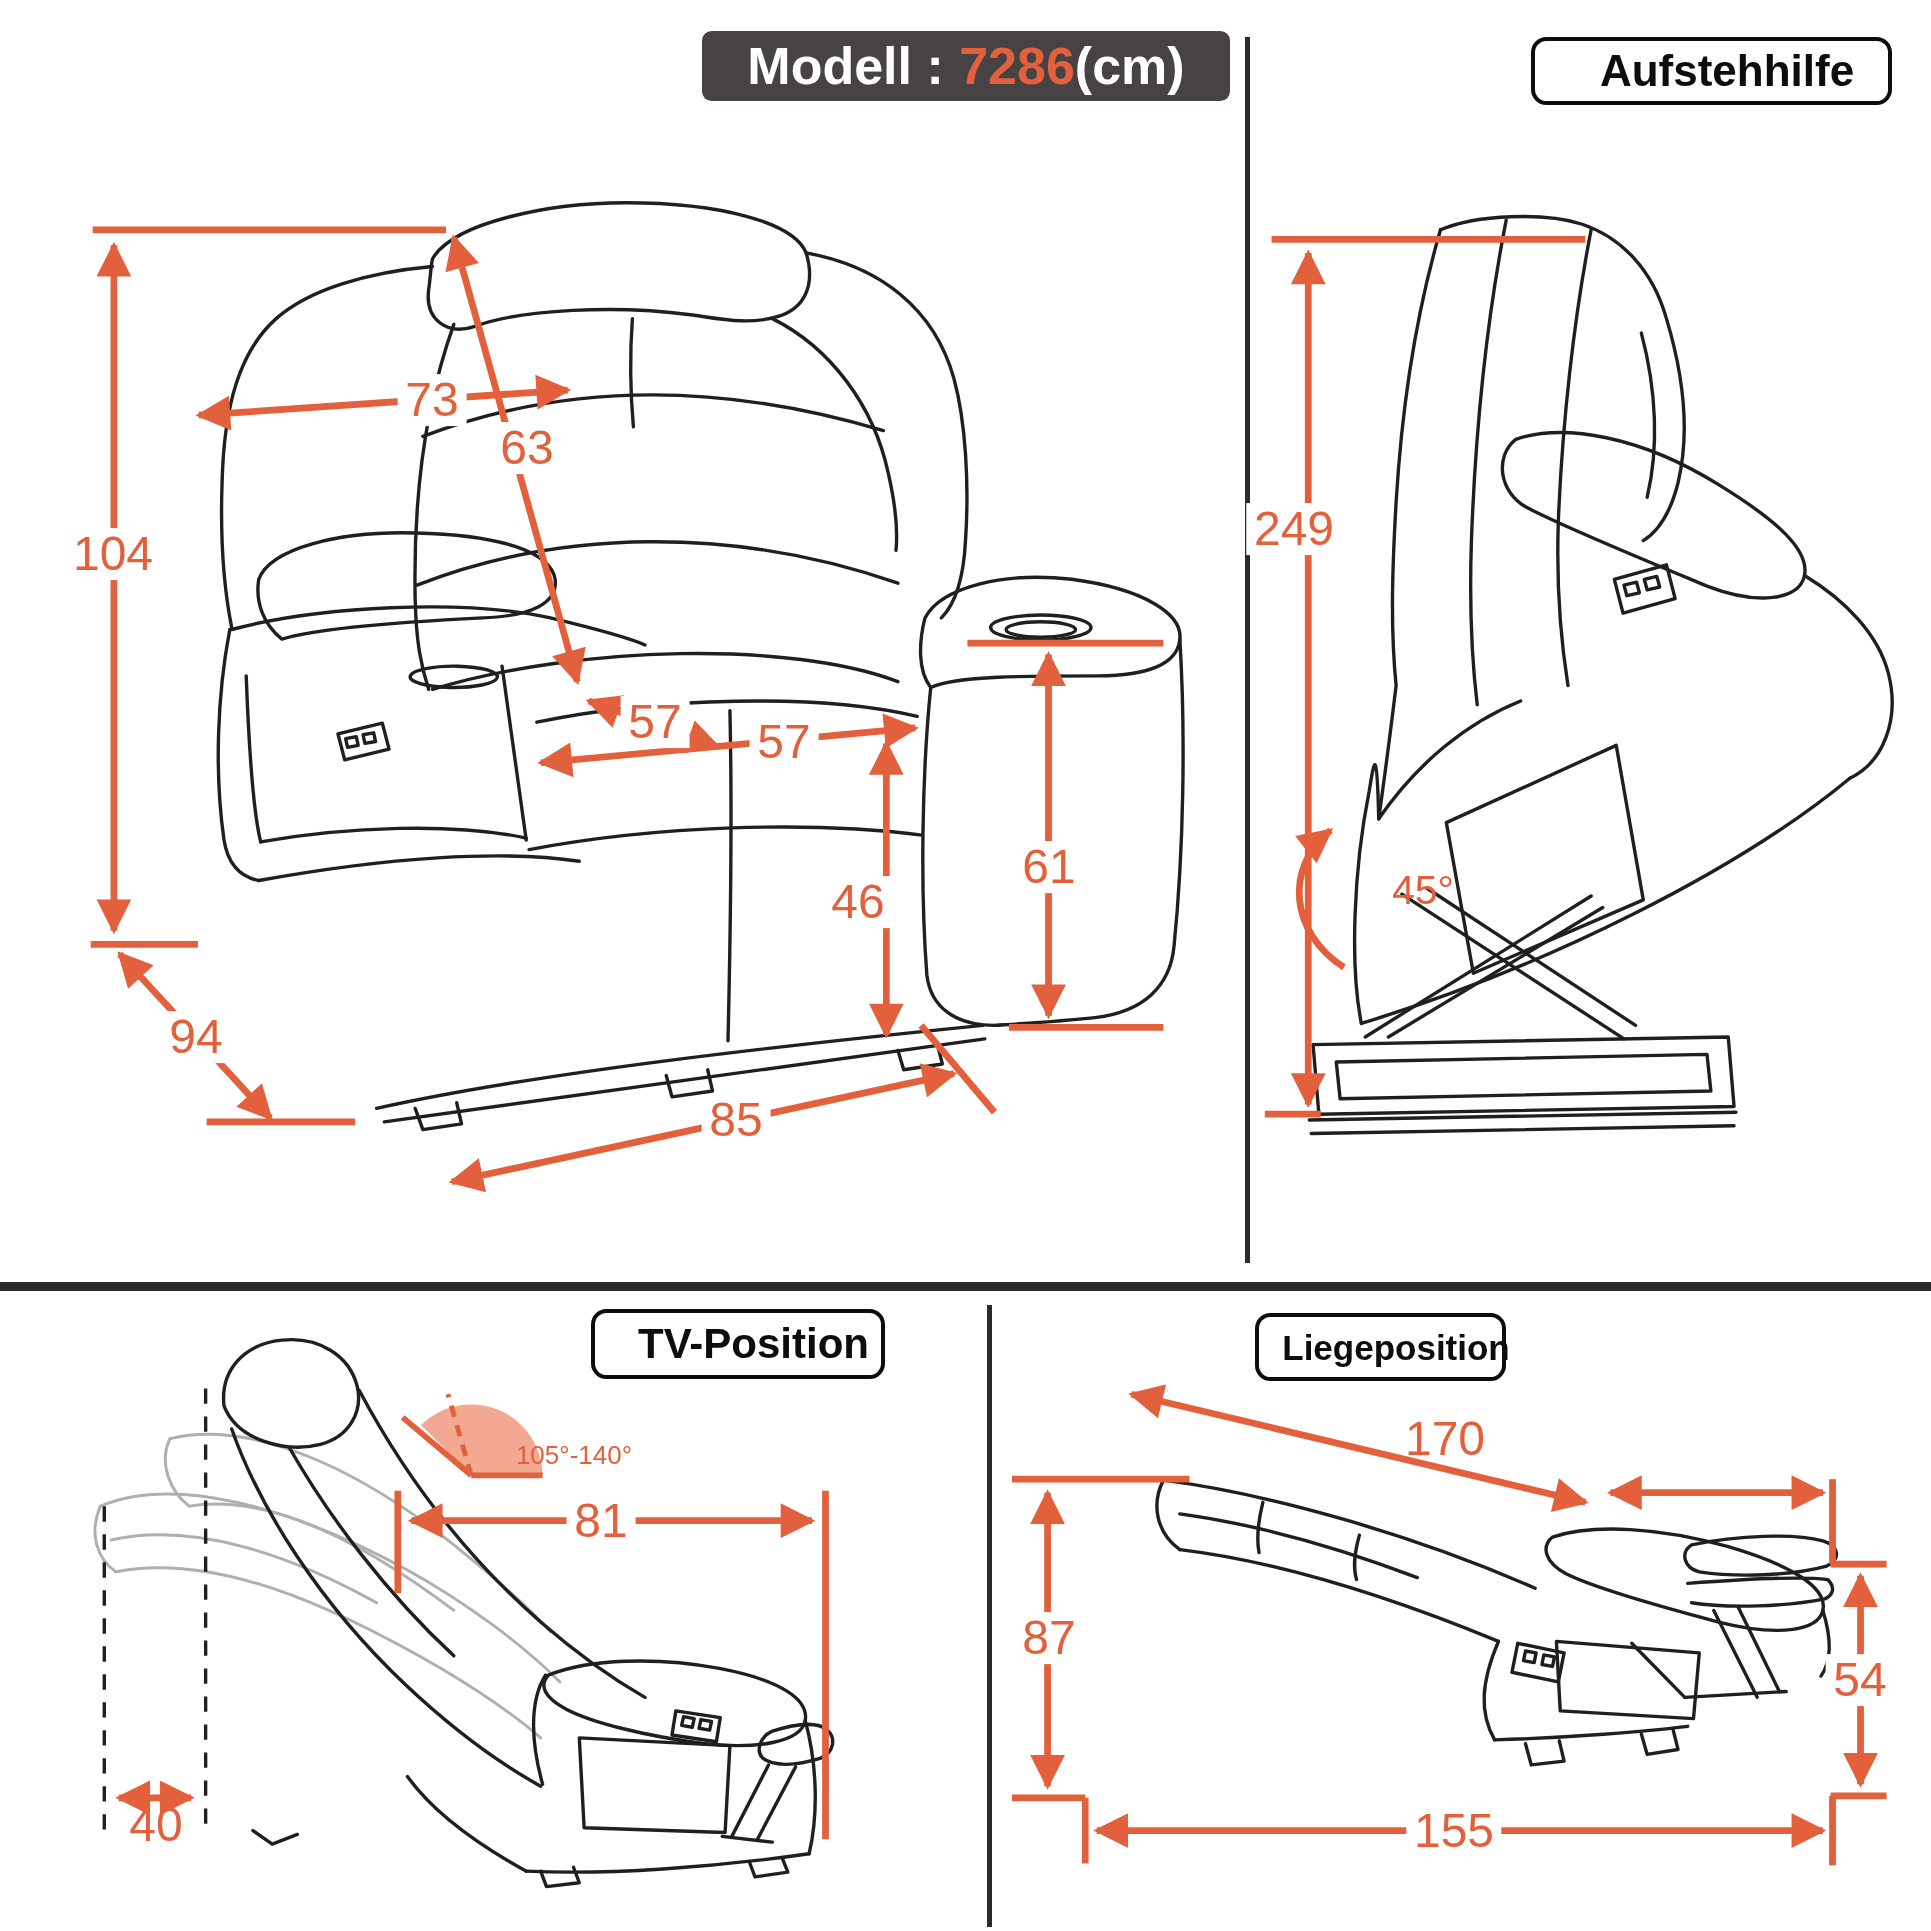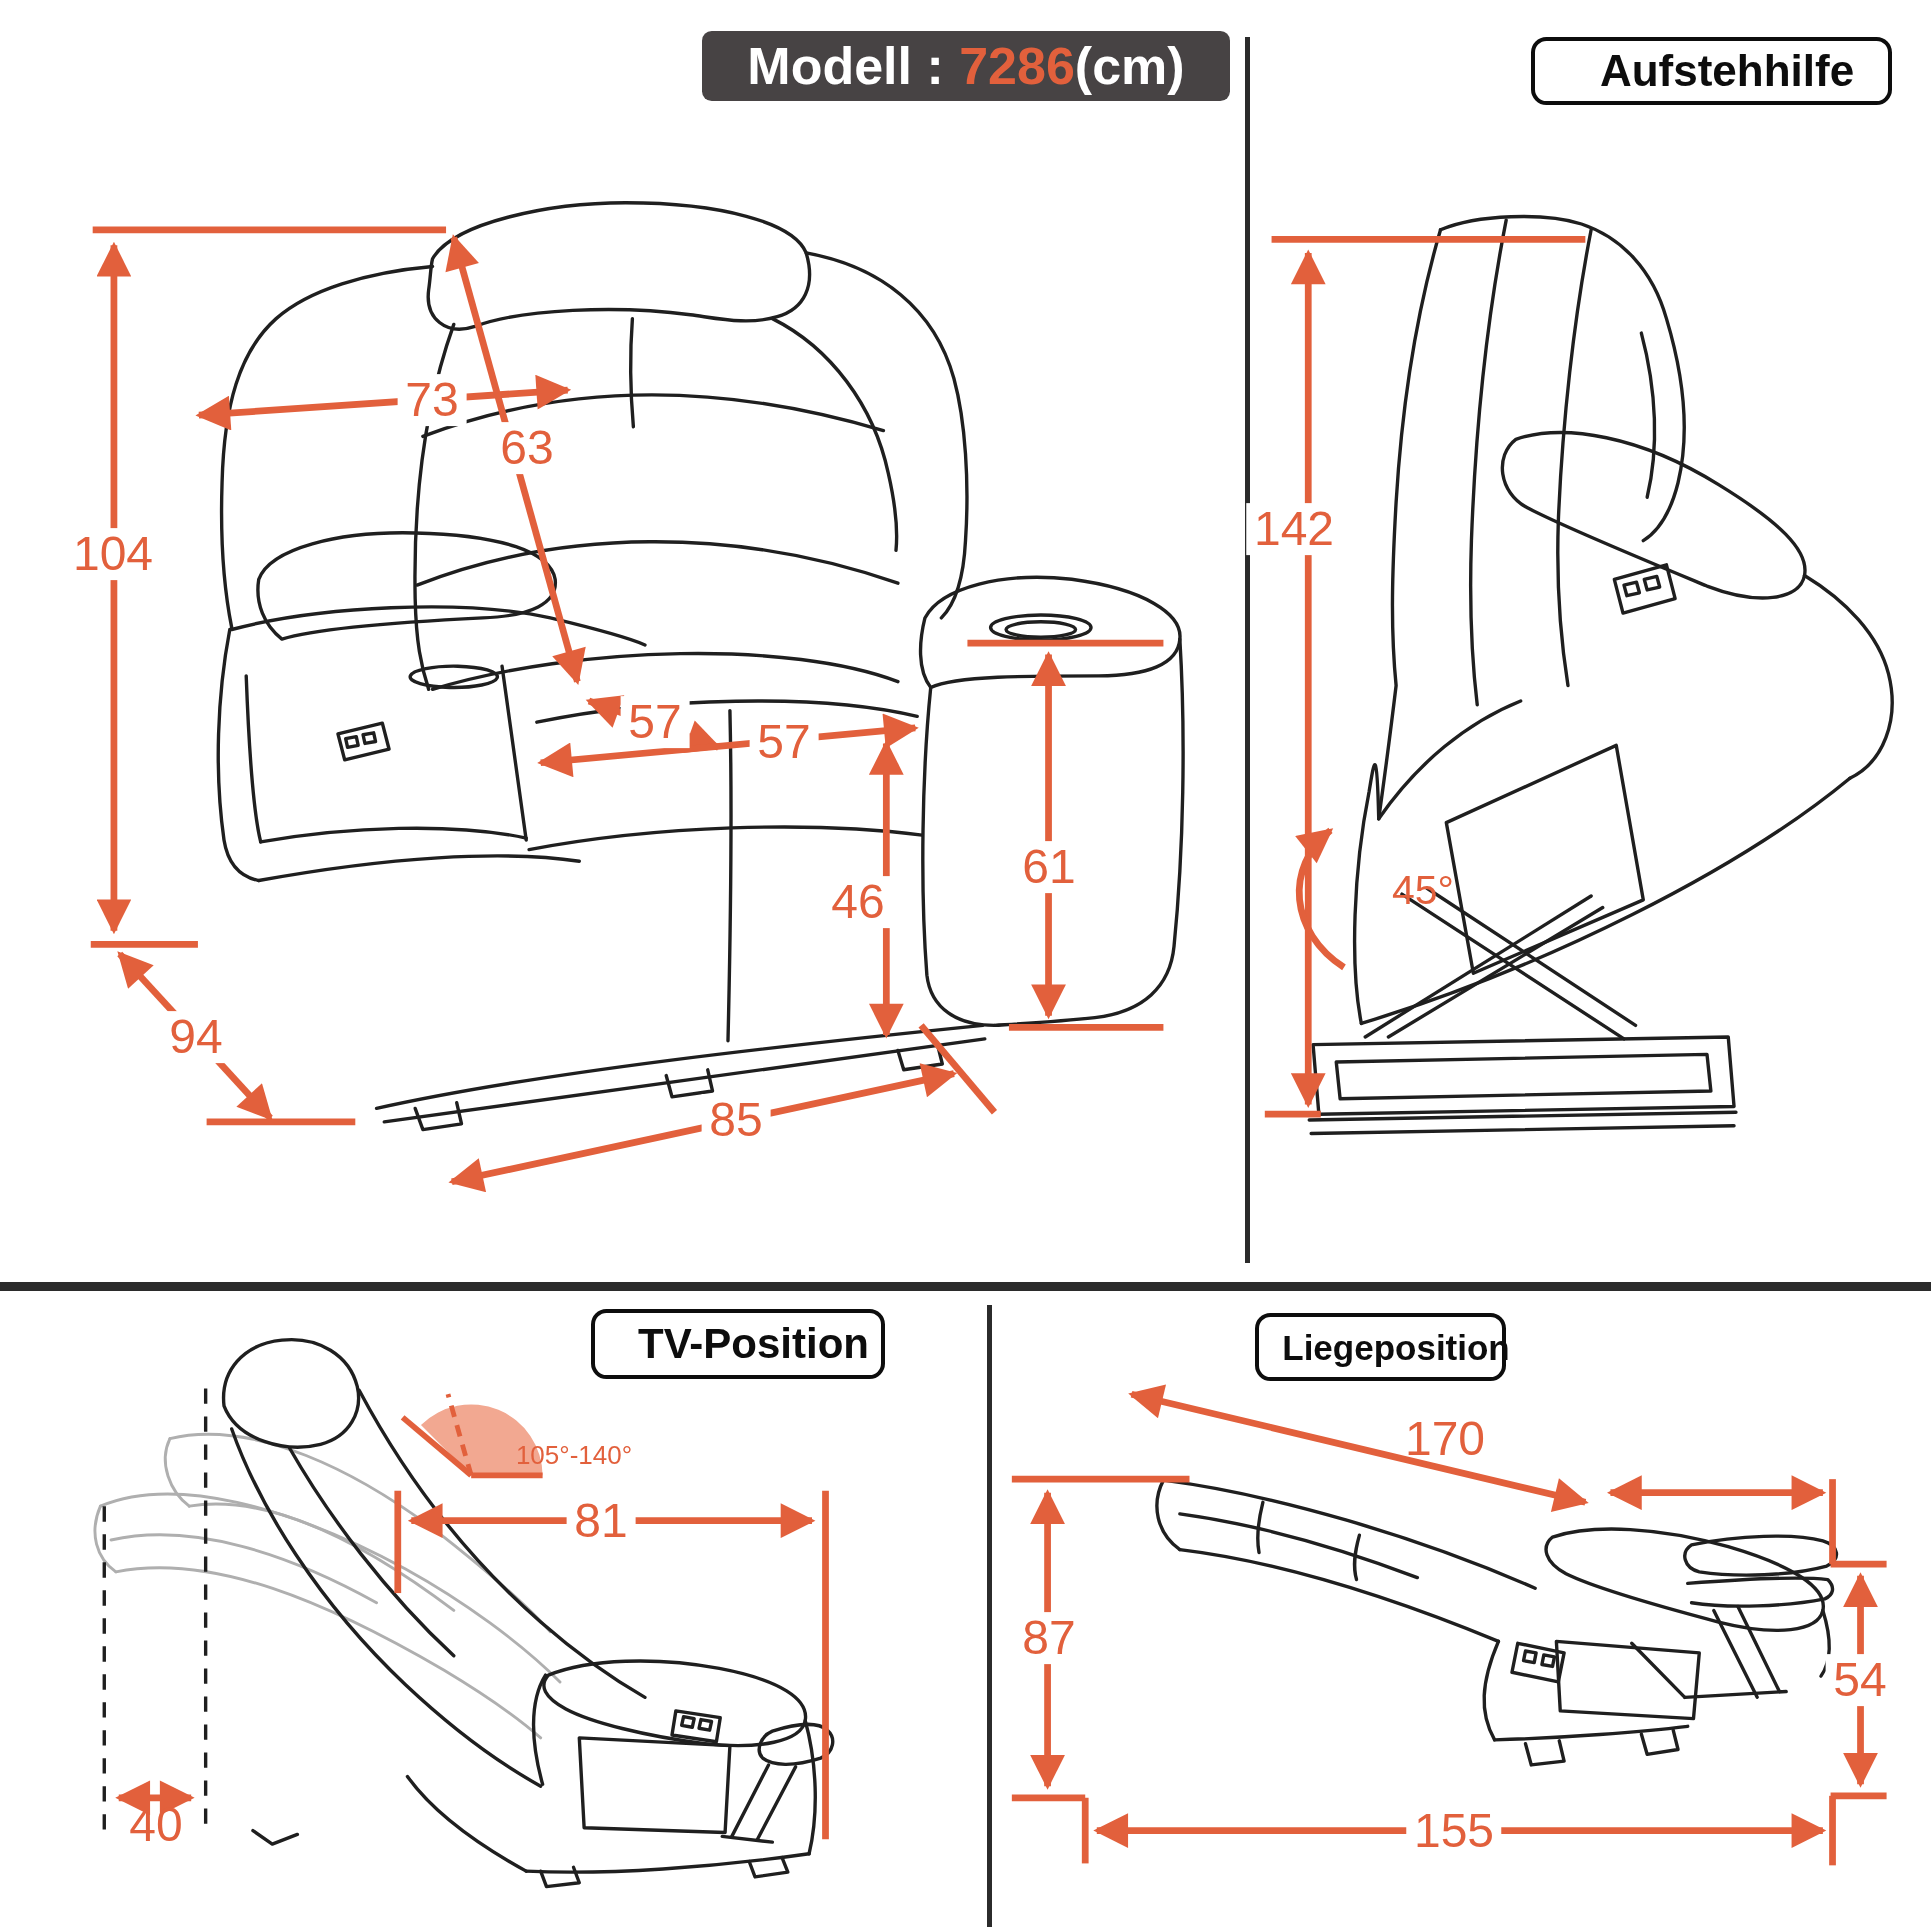--- a/index.html
+++ b/index.html
@@ -247,21 +247,21 @@
   <div class="dim bg" style="left:113px;top:554px;">104</div>
   <div class="dim bg" style="left:432px;top:400px;">73</div>
   <div class="dim bg" style="left:482px;top:448px;margin-left:45px;">63</div>
   <div class="dim bg" style="left:655px;top:722px;">57</div>
   <div class="dim bg" style="left:784px;top:742px;">57</div>
   <div class="dim bg" style="left:858px;top:902px;">46</div>
   <div class="dim bg" style="left:1049px;top:850px;margin-top:17px;">61</div>
   <div class="dim bg" style="left:196px;top:1037px;">94</div>
   <div class="dim bg" style="left:736px;top:1120px;">85</div>
 
-  <div class="dim bg" style="left:1294px;top:529px;">142</div>
+  <div class="dim bg" style="left:1294px;top:529px;">249</div>
   <div class="dim mid" style="left:1383px;top:890px;">45°</div>
 
   <div class="dim small" style="left:574px;top:1455px;">105°-140°</div>
   <div class="dim bg" style="left:601px;top:1521px;">81</div>
   <div class="dim" style="left:156px;top:1825px;">40</div>
 
   <div class="dim" style="left:1445px;top:1439px;">170</div>
   <div class="dim bg" style="left:1049px;top:1638px;">87</div>
   <div class="dim bg" style="left:1860px;top:1680px;">54</div>
   <div class="dim bg" style="left:1454px;top:1831px;">155</div>

